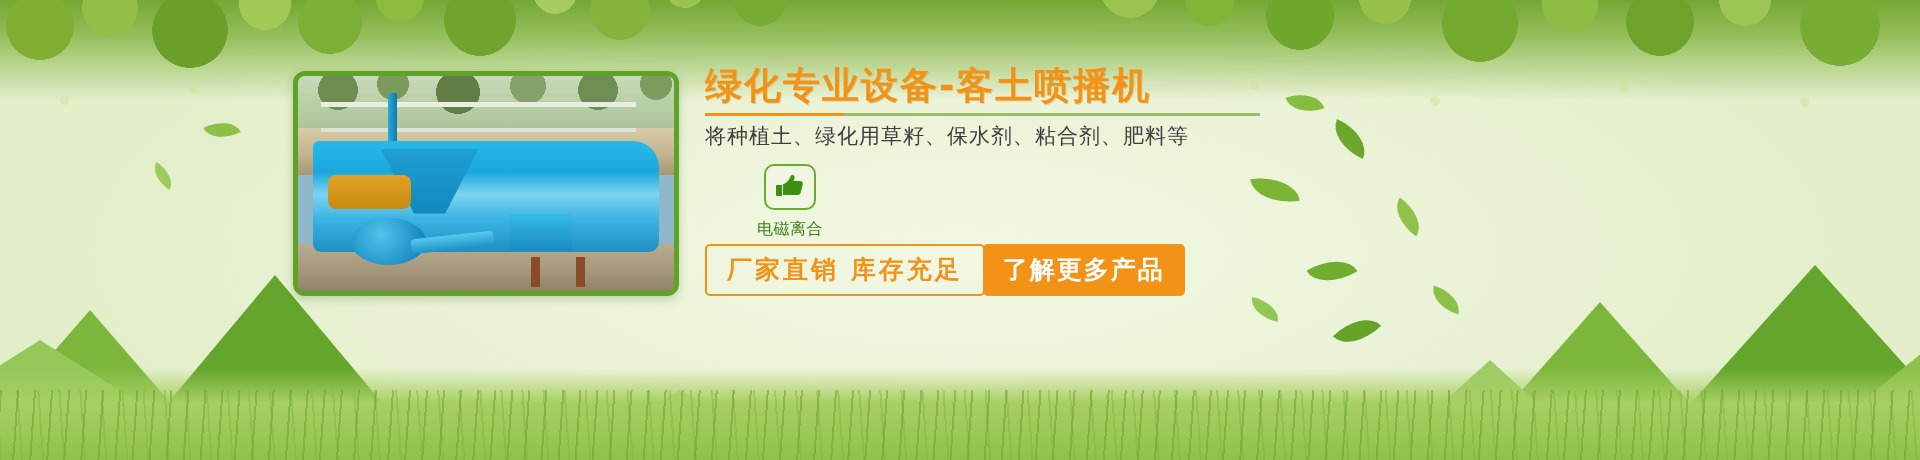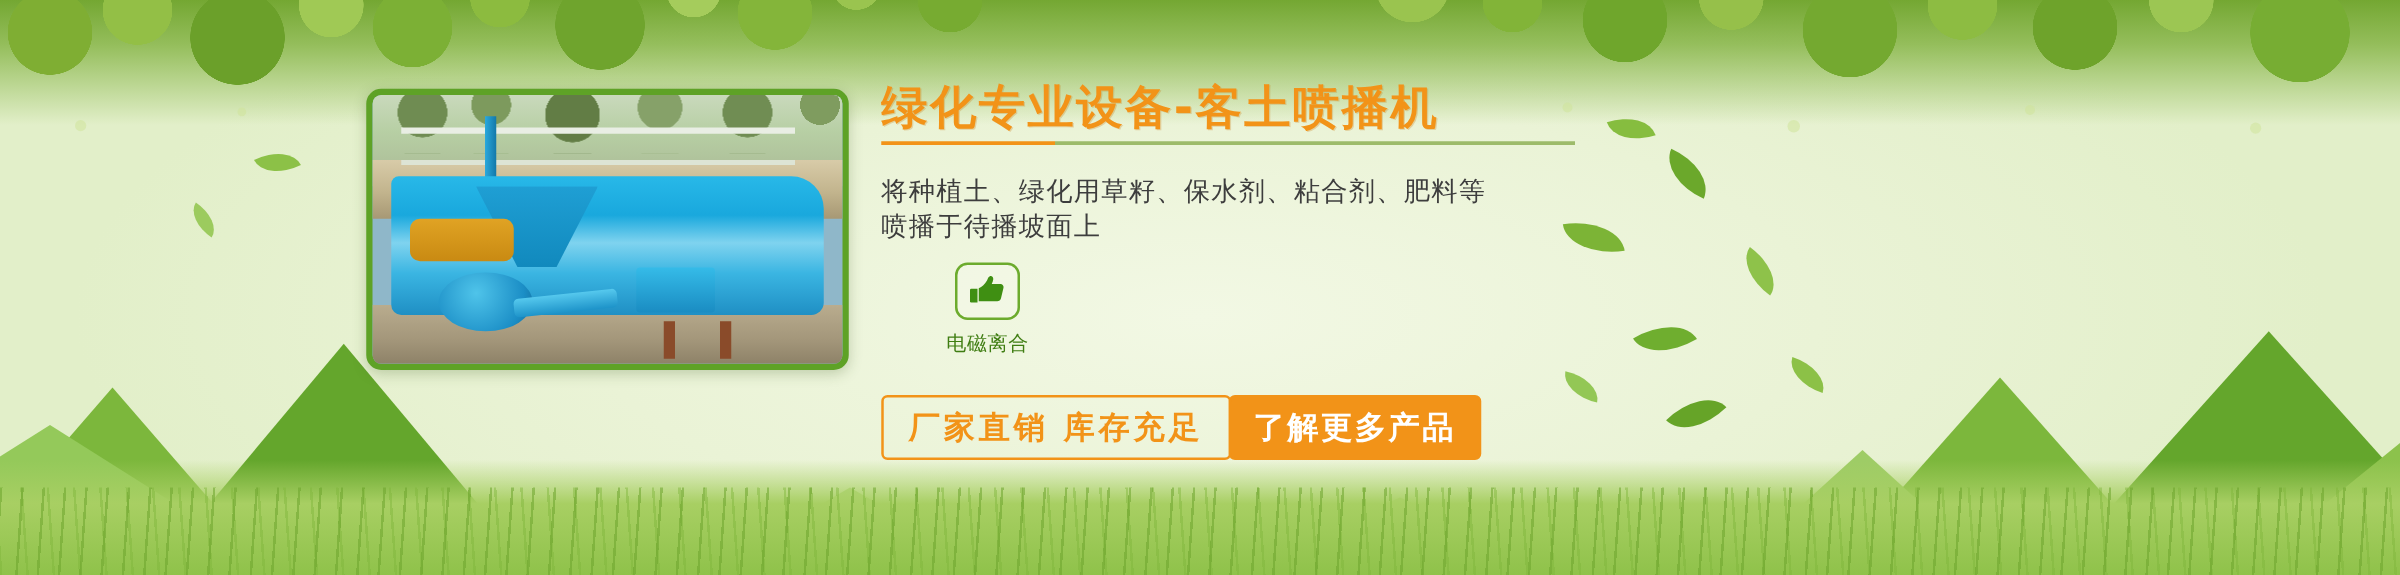--- a/index.html
+++ b/index.html
@@ -110,32 +110,32 @@
 
   
   .content{position:absolute;left:705px;top:66px;width:700px;}
   .title{
     font-size:37px;font-weight:bold;color:#f29318;letter-spacing:2px;
     line-height:1.08;white-space:nowrap;
     text-shadow:1px 1px 0 rgba(200,110,0,.25);
   }
   .title-rule{margin-top:7px;width:555px;height:3px;
     background:linear-gradient(90deg,#f29318 0%,#f29318 25%,#9dbb6a 25%,#9dbb6a 100%);}
-  .subtitle{margin-top:23px;font-size:21px;color:#3d3d3d;line-height:1.35;letter-spacing:1px;}
+  .subtitle{margin-top:6px;font-size:21px;color:#3d3d3d;line-height:1.35;letter-spacing:1px;}
 
   .features{display:flex;margin-top:14px;}
   .feature{display:flex;flex-direction:column;align-items:center;}
   .f-icon{
     width:52px;height:46px;border:2px solid #6cab2d;border-radius:10px;
     display:flex;align-items:center;justify-content:center;box-sizing:border-box;
     background:rgba(255,255,255,.18);
   }
   .f-label{margin-top:9px;font-size:16px;color:#3f7d12;letter-spacing:.5px;white-space:nowrap;}
 
-  .btnrow{display:flex;margin-top:30px;}
+  .btnrow{display:flex;margin-top:4px;}
   .btn-outline{
     border:2px solid #f29318;border-radius:5px;color:#f29318;
     font-size:25px;font-weight:bold;letter-spacing:3px;
     padding:7px 20px 8px 20px;box-sizing:border-box;white-space:nowrap;
   }
   .btn-solid{
     background:#f29318;border:2px solid #f29318;border-radius:5px;color:#ffffff;
     font-size:25px;font-weight:bold;letter-spacing:2px;
     padding:7px 18px 8px 18px;box-sizing:border-box;white-space:nowrap;
     margin-left:-2px;cursor:pointer;
@@ -204,21 +204,20 @@
     </div>
   </div>
 
   <div class="content">
 
     <div class="title">绿化专业设备-客土喷播机</div>
     <div class="title-rule"></div>
 
     <div class="subtitle">
       <div>将种植土、绿化用草籽、保水剂、粘合剂、肥料等</div>
-      <div>喷播于待播坡面上</div>
     </div>
 
     <div class="features">
 
       <div class="feature" style="width:170px;text-align:right;">
         <div class="f-icon">
           <span>
             <svg width="30" height="26" viewBox="0 0 30 26" aria-hidden="true">
               <path fill="#3f8f12" d="M2 13h5v11H2a1 1 0 0 1-1-1V14a1 1 0 0 1 1-1z"></path>
               <path fill="#3f8f12" d="M8 12.5c2.6-1 5-3.3 6.6-6.1.7-1.3.8-2.9 2.3-3.4 1.6-.5 2.9.8 2.7 2.4-.1 1.3-.6 2.5-1.2 3.7h6.9c1.7 0 2.9 1.5 2.5 3.1l-2 8.3c-.3 1.4-1.6 2.4-3 2.4H8z"></path>

